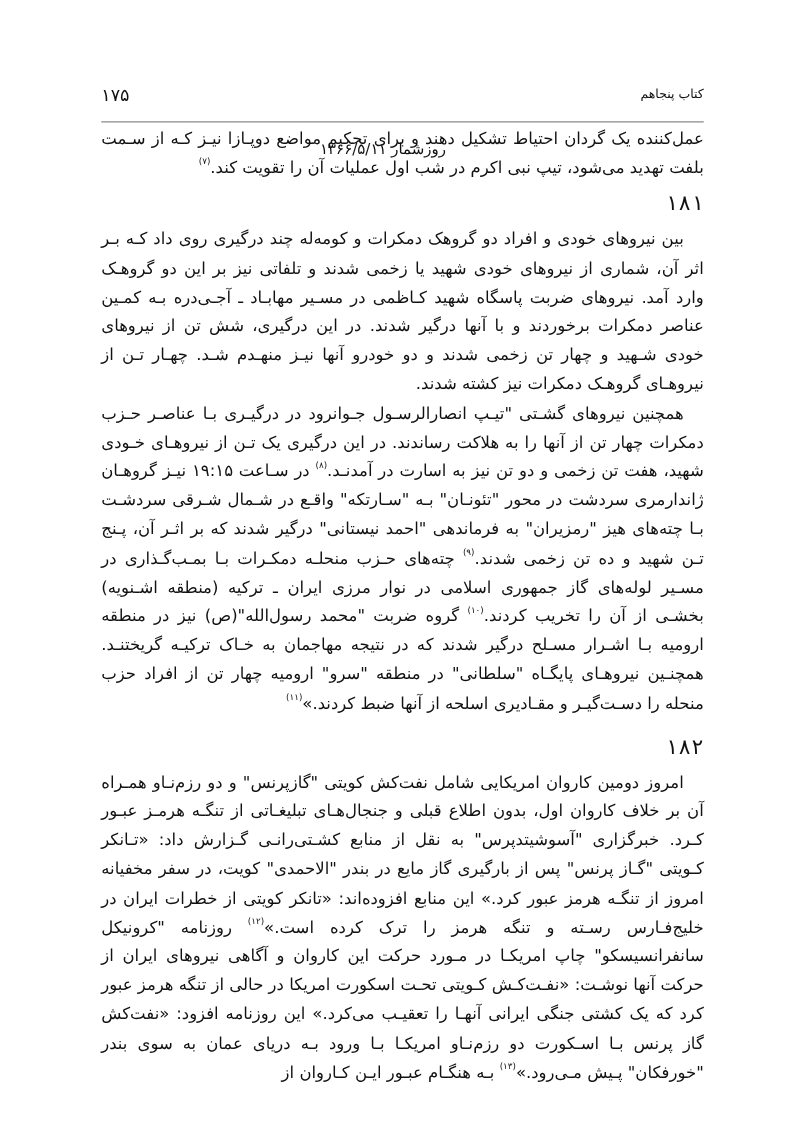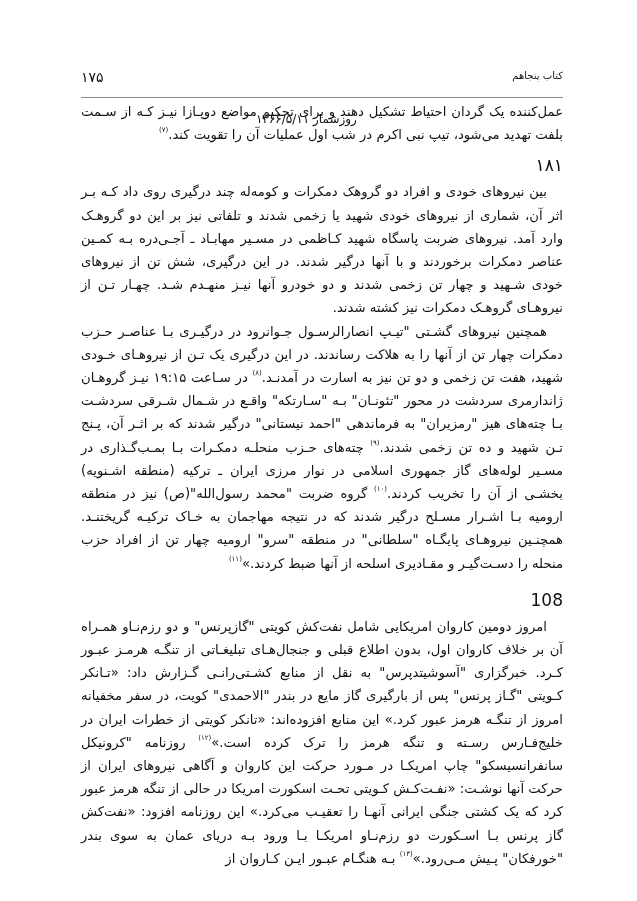--- a/index.html
+++ b/index.html
@@ -78,20 +78,21 @@
     }
     .para-indent {
       text-indent: 16px;
     }
     .section-number {
       font-size: 17px;
       line-height: 26px;
       text-align: left;
       margin: 6px 0 2px 0;
       direction: rtl;
+      font-family: Liberation Mono, monospace;
     }
     .section-number-2 {
       margin-top: 12px;
     }
     sup {
       font-size: 7px;
       line-height: 0;
       vertical-align: 7px;
     }
   </style>
@@ -110,18 +111,18 @@
   <div class="body-text">
 
     <p><span>عمل‌کننده یک گردان احتیاط تشکیل دهند و برای تحکیم مواضع دوپـازا نیـز کـه از سـمت بلفت تهدید می‌شود، تیپ نبی اکرم در شب اول عملیات آن را تقویت کند.</span><sup>(۷)</sup></p>
 
     <div class="section-number">۱۸۱</div>
 
     <p class="para-indent"><span>بین نیروهای خودی و افراد دو گروهک دمکرات و کومه‌له چند درگیری روی داد کـه بـر اثر آن، شماری از نیروهای خودی شهید یا زخمی شدند و تلفاتی نیز بر این دو گروهـک وارد آمد. نیروهای ضربت پاسگاه شهید کـاظمی در مسـیر مهابـاد ـ آجـی‌دره بـه کمـین عناصر دمکرات برخوردند و با آنها درگیر شدند. در این درگیری، شش تن از نیروهای خودی شـهید و چهار تن زخمی شدند و دو خودرو آنها نیـز منهـدم شـد. چهـار تـن از نیروهـای گروهـک دمکرات نیز کشته شدند.</span></p>
 
     <p class="para-indent"><span>همچنین نیروهای گشـتی "تیـپ انصارالرسـول جـوانرود در درگیـری بـا عناصـر حـزب دمکرات چهار تن از آنها را به هلاکت رساندند. در این درگیری یک تـن از نیروهـای خـودی شهید، هفت تن زخمی و دو تن نیز به اسارت در آمدنـد.</span><sup>(۸)</sup><span> در سـاعت ۱۹:۱۵ نیـز گروهـان ژاندارمری سردشت در محور "تئونـان" بـه "سـارتکه" واقـع در شـمال شـرقی سردشـت بـا چته‌های هیز "رمزیران" به فرماندهی "احمد نیستانی" درگیر شدند که بر اثـر آن، پـنج تـن شهید و ده تن زخمی شدند.</span><sup>(۹)</sup><span> چته‌های حـزب منحلـه دمکـرات بـا بمـب‌گـذاری در مسـیر لوله‌های گاز جمهوری اسلامی در نوار مرزی ایران ـ ترکیه (منطقه اشـنویه) بخشـی از آن را تخریب کردند.</span><sup>(۱۰)</sup><span> گروه ضربت "محمد رسول‌الله"(ص) نیز در منطقه ارومیه بـا اشـرار مسـلح درگیر شدند که در نتیجه مهاجمان به خـاک ترکیـه گریختنـد. همچنـین نیروهـای پایگـاه "سلطانی" در منطقه "سرو" ارومیه چهار تن از افراد حزب منحله را دسـت‌گیـر و مقـادیری اسلحه از آنها ضبط کردند.»</span><sup>(۱۱)</sup></p>
 
-    <div class="section-number section-number-2">108</div>
+    <div class="section-number section-number-2">۱۸۲</div>
 
     <p class="para-indent"><span>امروز دومین کاروان امریکایی شامل نفت‌کش کویتی "گازپرنس" و دو رزم‌نـاو همـراه آن بر خلاف کاروان اول، بدون اطلاع قبلی و جنجال‌هـای تبلیغـاتی از تنگـه هرمـز عبـور کـرد. خبرگزاری "آسوشیتدپرس" به نقل از منابع کشـتی‌رانـی گـزارش داد: «تـانکر کـویتی "گـاز پرنس" پس از بارگیری گاز مایع در بندر "الاحمدی" کویت، در سفر مخفیانه امروز از تنگـه هرمز عبور کرد.» این منابع افزوده‌اند: «تانکر کویتی از خطرات ایران در خلیج‌فـارس رسـته و تنگه هرمز را ترک کرده است.»</span><sup>(۱۲)</sup><span> روزنامه "کرونیکل سانفرانسیسکو" چاپ امریکـا در مـورد حرکت این کاروان و آگاهی نیروهای ایران از حرکت آنها نوشـت: «نفـت‌کـش کـویتی تحـت اسکورت امریکا در حالی از تنگه هرمز عبور کرد که یک کشتی جنگی ایرانی آنهـا را تعقیـب می‌کرد.» این روزنامه افزود: «نفت‌کش گاز پرنس بـا اسـکورت دو رزم‌نـاو امریکـا بـا ورود بـه دریای عمان به سوی بندر "خورفکان" پـیش مـی‌رود.»</span><sup>(۱۳)</sup><span> بـه هنگـام عبـور ایـن کـاروان از</span></p>
 
   </div>
 </div>
 
 </body></html>

